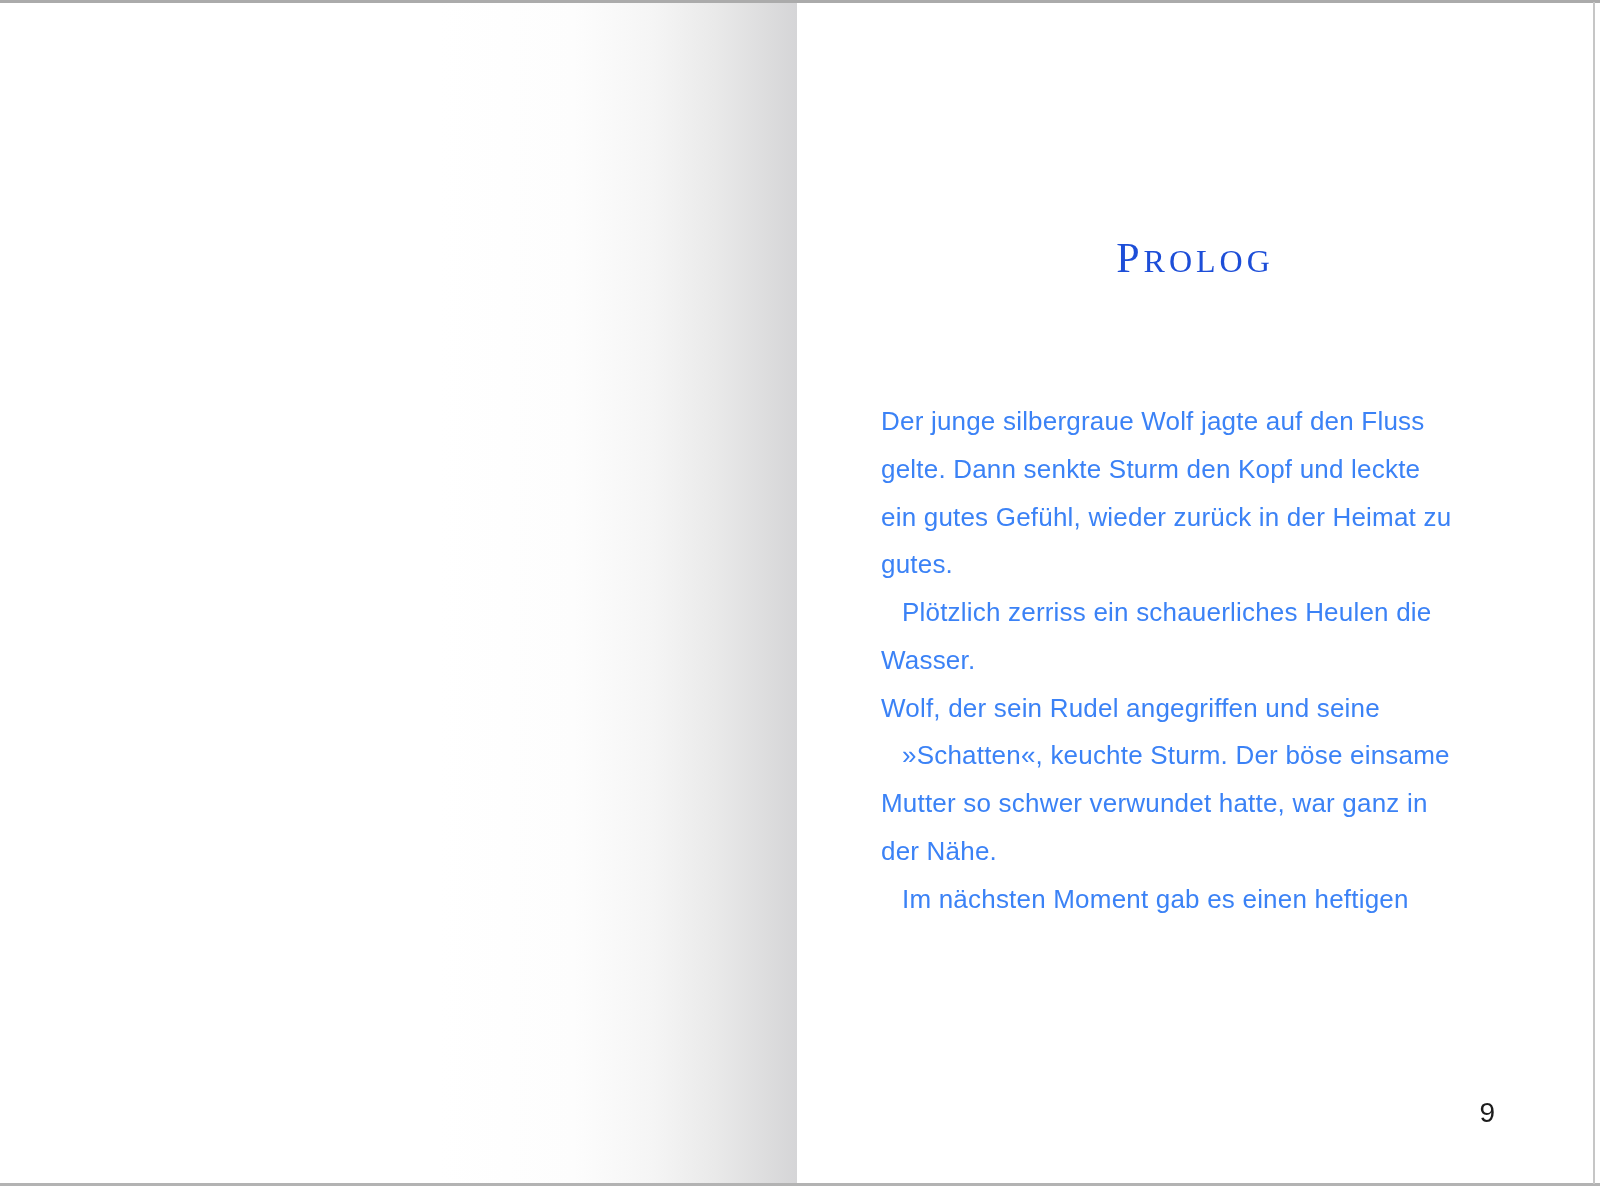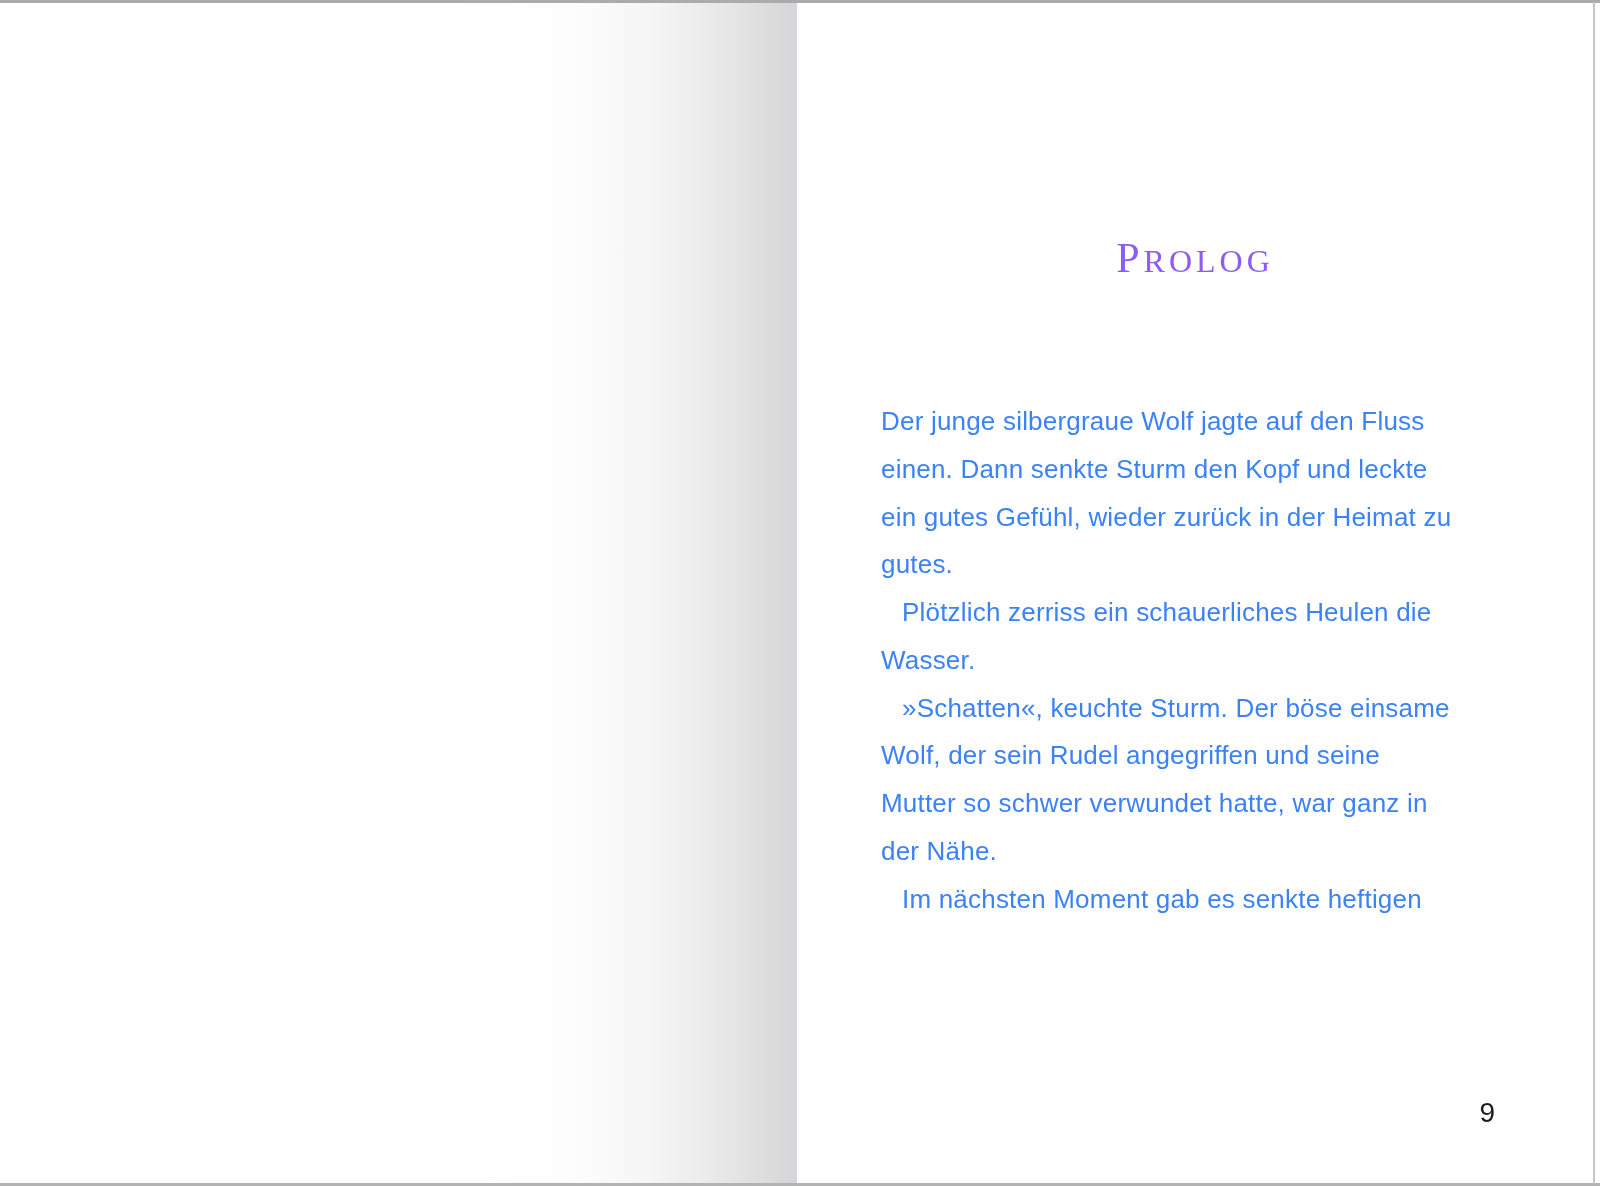--- a/index.html
+++ b/index.html
@@ -54,21 +54,21 @@
     left: 797px; top: 3px; bottom: 3px;
     right: 7px;
     background: #ffffff;
   }
   .chapter-heading {
     position: absolute;
     left: 98px; top: 234px;
     width: 600px;
     text-align: center;
     font-family: "Liberation Serif", serif;
-    color: #8b5cf6;
+    color: #1d4ed8;
     letter-spacing: 4px;
     line-height: 1;
     white-space: nowrap;
   }
   .heading-initial { font-size: 42px; }
   .heading-rest   { font-size: 32px; }
   .body-text {
     position: absolute;
     left: 84px; top: 395px;
     width: 600px;
@@ -101,30 +101,30 @@
   <div class="left-page"></div>
 
   <div class="right-page">
 
     <div class="chapter-heading">
       <span class="heading-initial">P</span><span class="heading-rest">ROLOG</span>
     </div>
 
     <div class="body-text">
         <div class="body-line">Der junge silbergraue Wolf jagte auf den Fluss</div>
-        <div class="body-line">einen. Dann senkte Sturm den Kopf und leckte</div>
+        <div class="body-line">gelte. Dann senkte Sturm den Kopf und leckte</div>
         <div class="body-line">ein gutes Gefühl, wieder zurück in der Heimat zu</div>
         <div class="body-line">gutes.</div>
         <div class="body-line indent">Plötzlich zerriss ein schauerliches Heulen die</div>
         <div class="body-line">Wasser.</div>
+        <div class="body-line">Wolf, der sein Rudel angegriffen und seine</div>
         <div class="body-line indent">»Schatten«, keuchte Sturm. Der böse einsame</div>
-        <div class="body-line">Wolf, der sein Rudel angegriffen und seine</div>
         <div class="body-line">Mutter so schwer verwundet hatte, war ganz in</div>
         <div class="body-line">der Nähe.</div>
-        <div class="body-line indent">Im nächsten Moment gab es senkte heftigen</div>
+        <div class="body-line indent">Im nächsten Moment gab es einen heftigen</div>
       </div>
 
     <div class="page-number">9</div>
 
   </div>
 
   <div class="border-top"></div>
   <div class="border-bottom"></div>
   <div class="border-right"></div>
 

